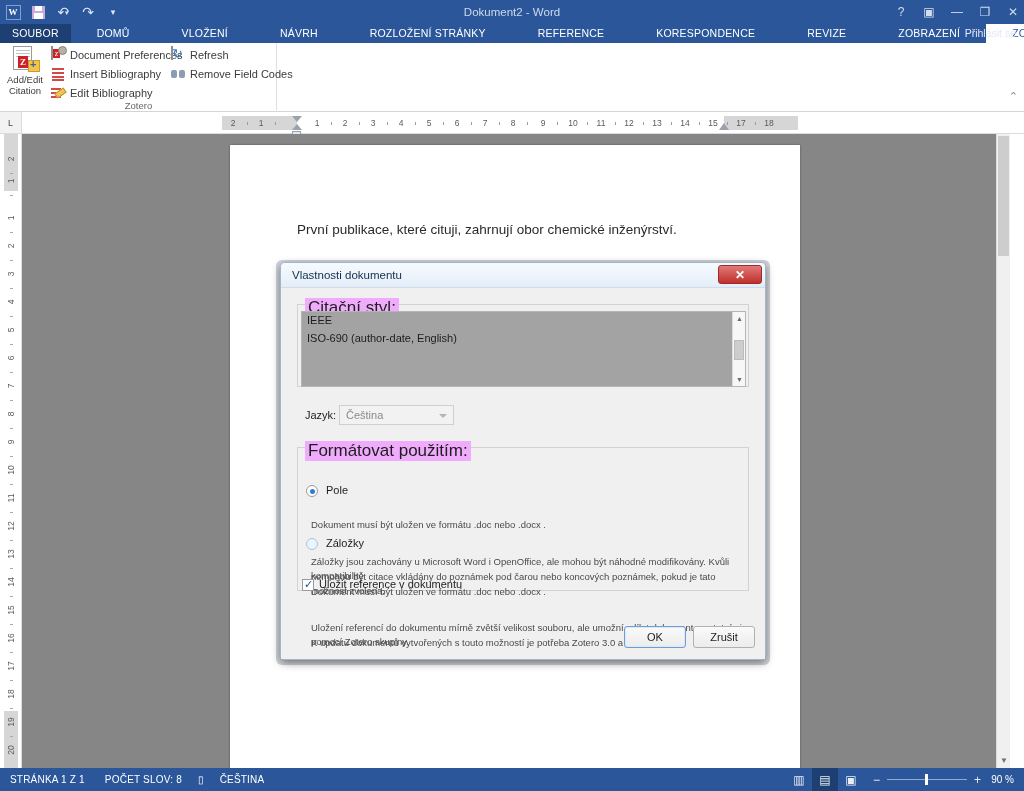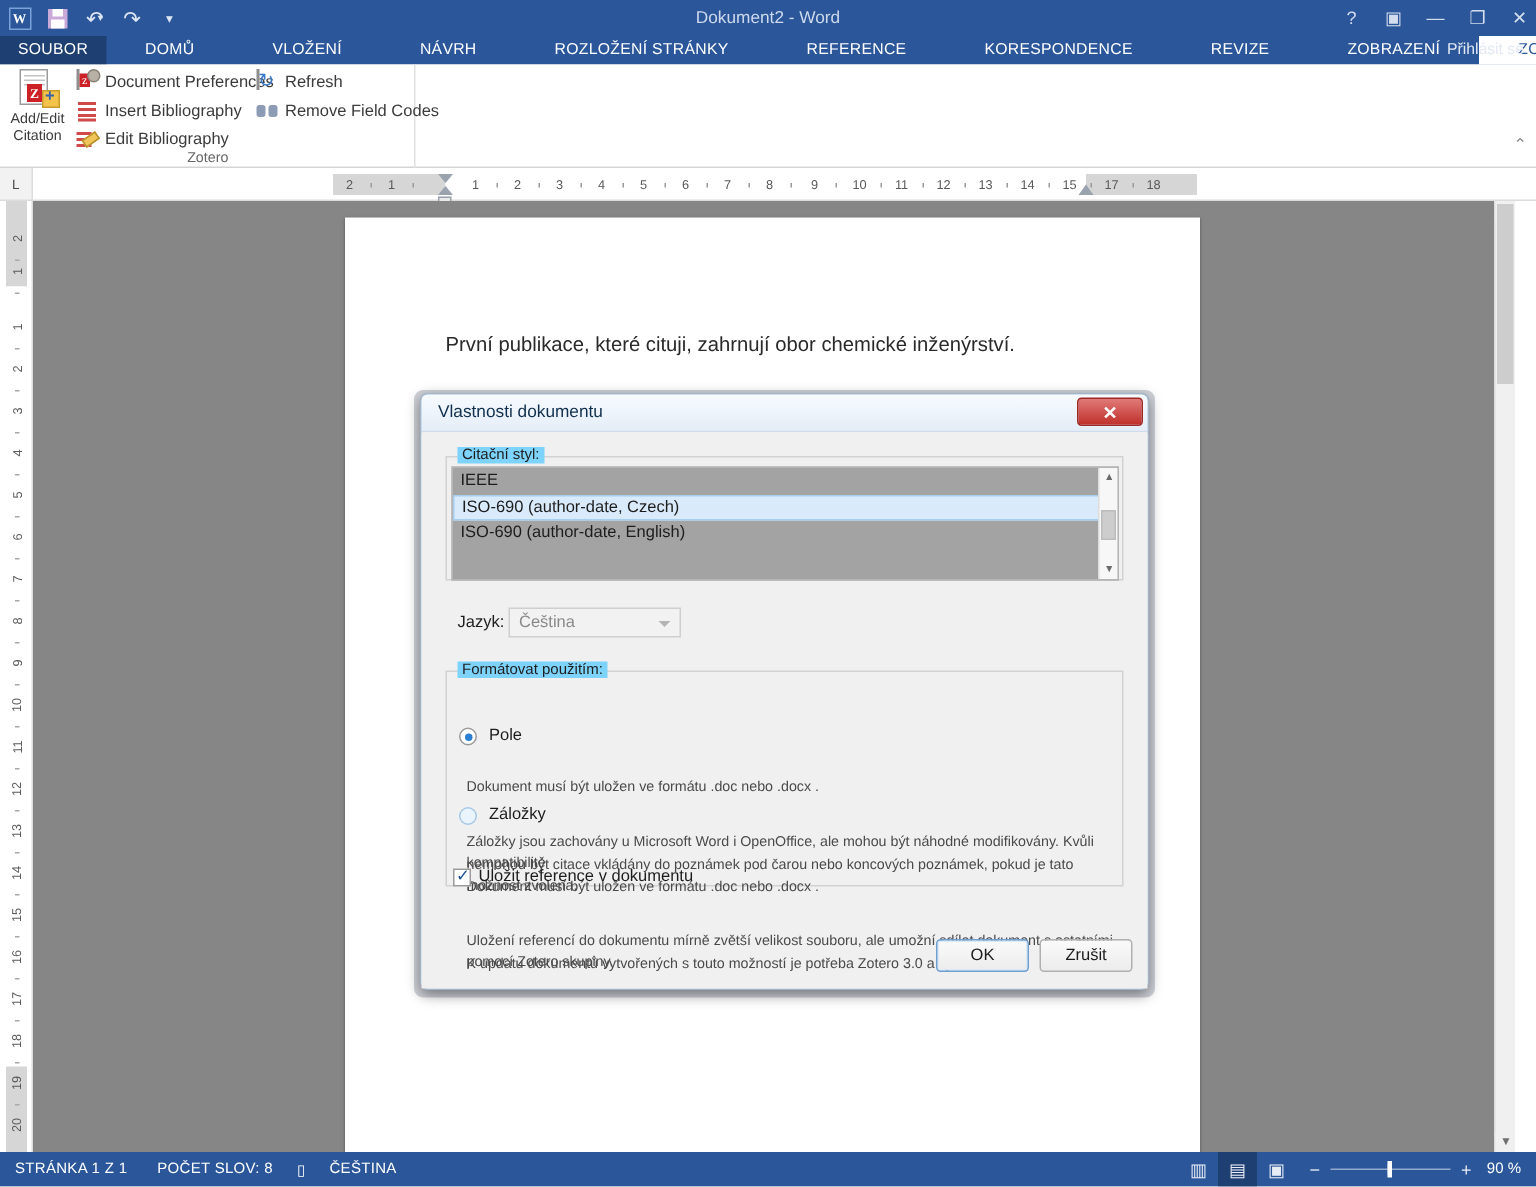--- a/index.html
+++ b/index.html
@@ -343,22 +343,22 @@
     line-height: 1;
   }
   .dlg-body {
     position: absolute; left: 0; top: 26px; width: 484px; height: 370px;
     background: #f0f0f0;
   }
   .fieldset {
     position: absolute; border: 1px solid #d2d2d2; background: transparent;
   }
   .legend {
-    position: absolute; top: -7px; left: 7px; background: #7dd3fc;
-    padding: 0 3px; font-size: 10px; color: #1d1d1d;
+    position: absolute; top: -7px; left: 7px; background: #f0abfc;
+    padding: 0 3px; font-size: 17px; color: #1d1d1d;
   }
 
   .stylebox {
     position: absolute; left: 301px; top: 311px; width: 445px; height: 76px;
     background: #a3a3a3; border: 1px solid #b5b5b5;
   }
   .listrow {
     height: 17.5px; line-height: 17.5px; padding-left: 5px;
     font-size: 11px; color: #1d1d1d; white-space: nowrap;
   }
@@ -682,21 +682,20 @@
     <div class="chk" style="left:21px; top:316px; position:absolute;"></div>
     <div class="chk-label" style="left:38px; top:315px; position:absolute;">Uložit reference v dokumentu</div>
 
     <div class="dlgbtn primary" style="left:343px; top:363px;">OK</div>
     <div class="dlgbtn" style="left:412px; top:363px;">Zrušit</div>
   </div>
 
   <div class="stylebox">
     <div id="stylelist" style="width:431px">
         <div class="listrow">IEEE</div>
-        <div class="listrow sel">ISO-690 (author-date, Czech)</div>
         <div class="listrow">ISO-690 (author-date, English)</div>
       </div>
     <div class="list-scroll">
       <div class="ls-arrow" style="top:0">▲</div>
       <div class="ls-thumb"></div>
       <div class="ls-arrow" style="bottom:0">▼</div>
     </div>
   </div>
 
   <div class="statusbar">

